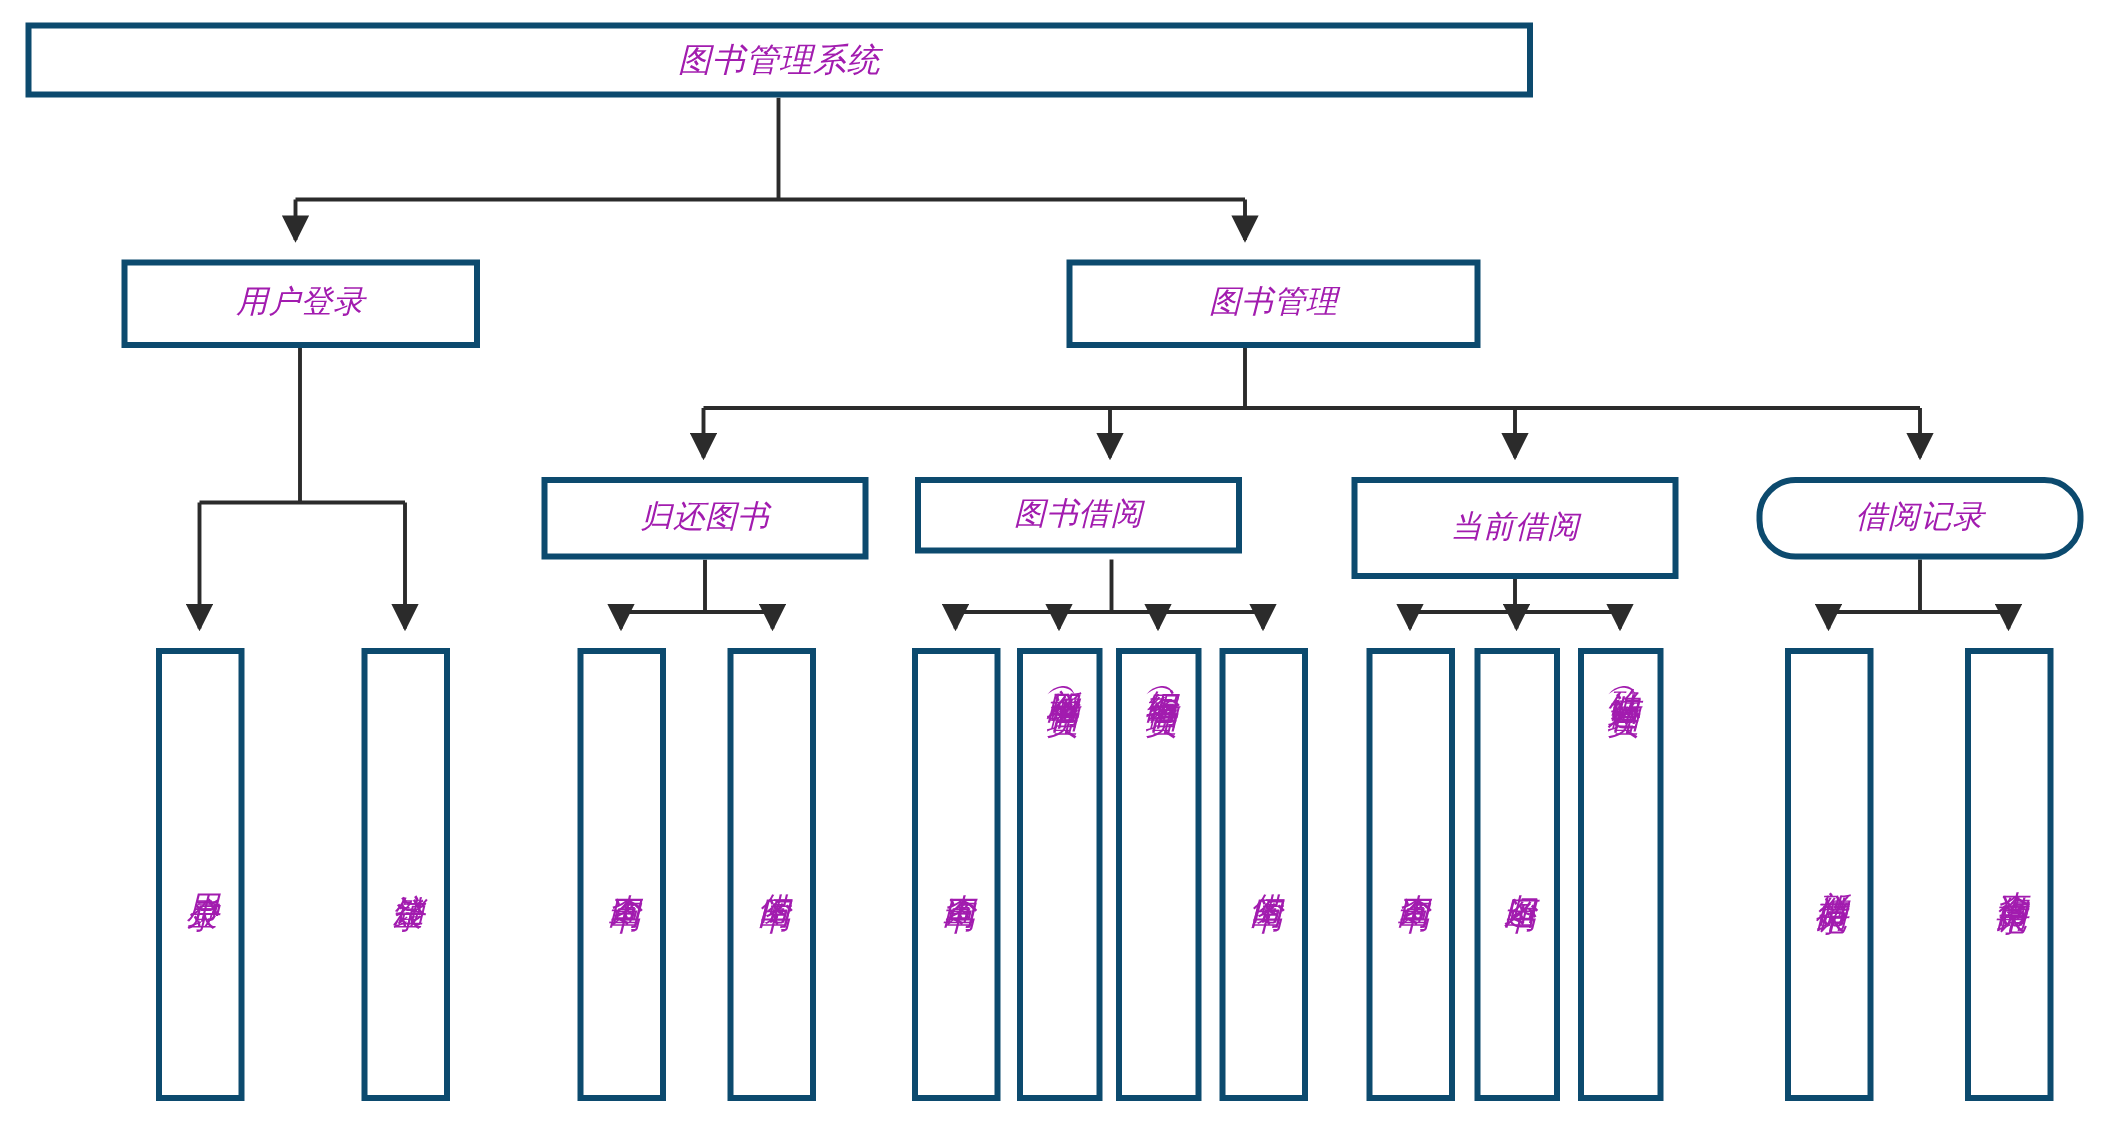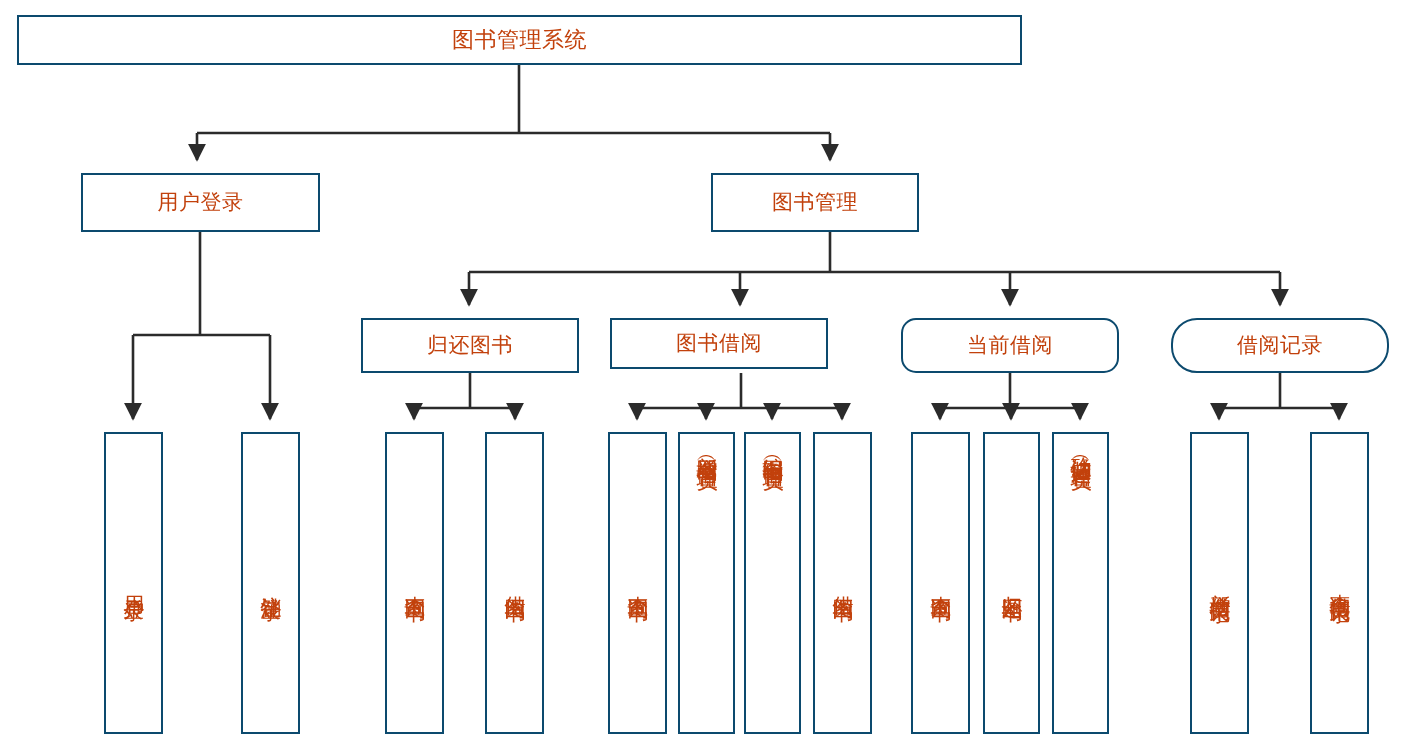--- a/index.html
+++ b/index.html
@@ -25,25 +25,26 @@
     left: 0;
     top: 0;
     width: 1405px;
     height: 747px;
     pointer-events: none;
   }
   .node {
     position: absolute;
     box-sizing: border-box;
     background: #ffffff;
-    border: 2px solid #0c4a6e;
+    border: 4px solid #0c4a6e;
     display: flex;
     align-items: center;
     justify-content: center;
-    color: #c2410c;
+    color: #a21caf;
+    font-style: italic;
   }
   .node-h .label {
     font-size: 21px;
     line-height: 1.15;
     white-space: nowrap;
     letter-spacing: 0.5px;
   }
   .node-v {
     padding: 6px 2px;
     align-items: flex-start;
@@ -127,31 +128,31 @@
     </g>
   </svg>
 
   <div class="node node-h" id="root-node" style="left: 17px; top: 15px; width: 1005px; height: 50px;">
     <span class="label">图书管理系统</span>
   </div>
 
   <div class="node node-h" id="n-l2-0" style="left: 81px; top: 173px; width: 239px; height: 59px;">
     <span class="label">用户登录</span>
   </div>
-  <div class="node node-h" id="n-l2-1" style="left: 711px; top: 173px; width: 208px; height: 59px;">
+  <div class="node node-h" id="n-l2-1" style="left: 711px; top: 173px; width: 276px; height: 59px;">
     <span class="label">图书管理</span>
   </div>
 
   <div class="node node-h" id="n-l3-0" style="left: 361px; top: 318px; width: 218px; height: 55px;">
     <span class="label">归还图书</span>
   </div>
   <div class="node node-h" id="n-l3-1" style="left: 610px; top: 318px; width: 218px; height: 51px;">
     <span class="label">图书借阅</span>
   </div>
-  <div class="node node-h" id="n-l3-2" style="left: 901px; top: 318px; width: 218px; height: 55px; border-radius: 15px;">
+  <div class="node node-h" id="n-l3-2" style="left: 901px; top: 318px; width: 218px; height: 68px;">
     <span class="label">当前借阅</span>
   </div>
   <div class="node node-h" id="n-l3-3" style="left: 1171px; top: 318px; width: 218px; height: 55px; border-radius: 26px;">
     <span class="label">借阅记录</span>
   </div>
 
   <div class="node node-v center-v" id="n-leaf-0" style="left: 104px; top: 432px; width: 59px; height: 302px;">
     <span class="label">用户登录</span>
   </div>
   <div class="node node-v center-v" id="n-leaf-1" style="left: 241px; top: 432px; width: 59px; height: 302px;">

